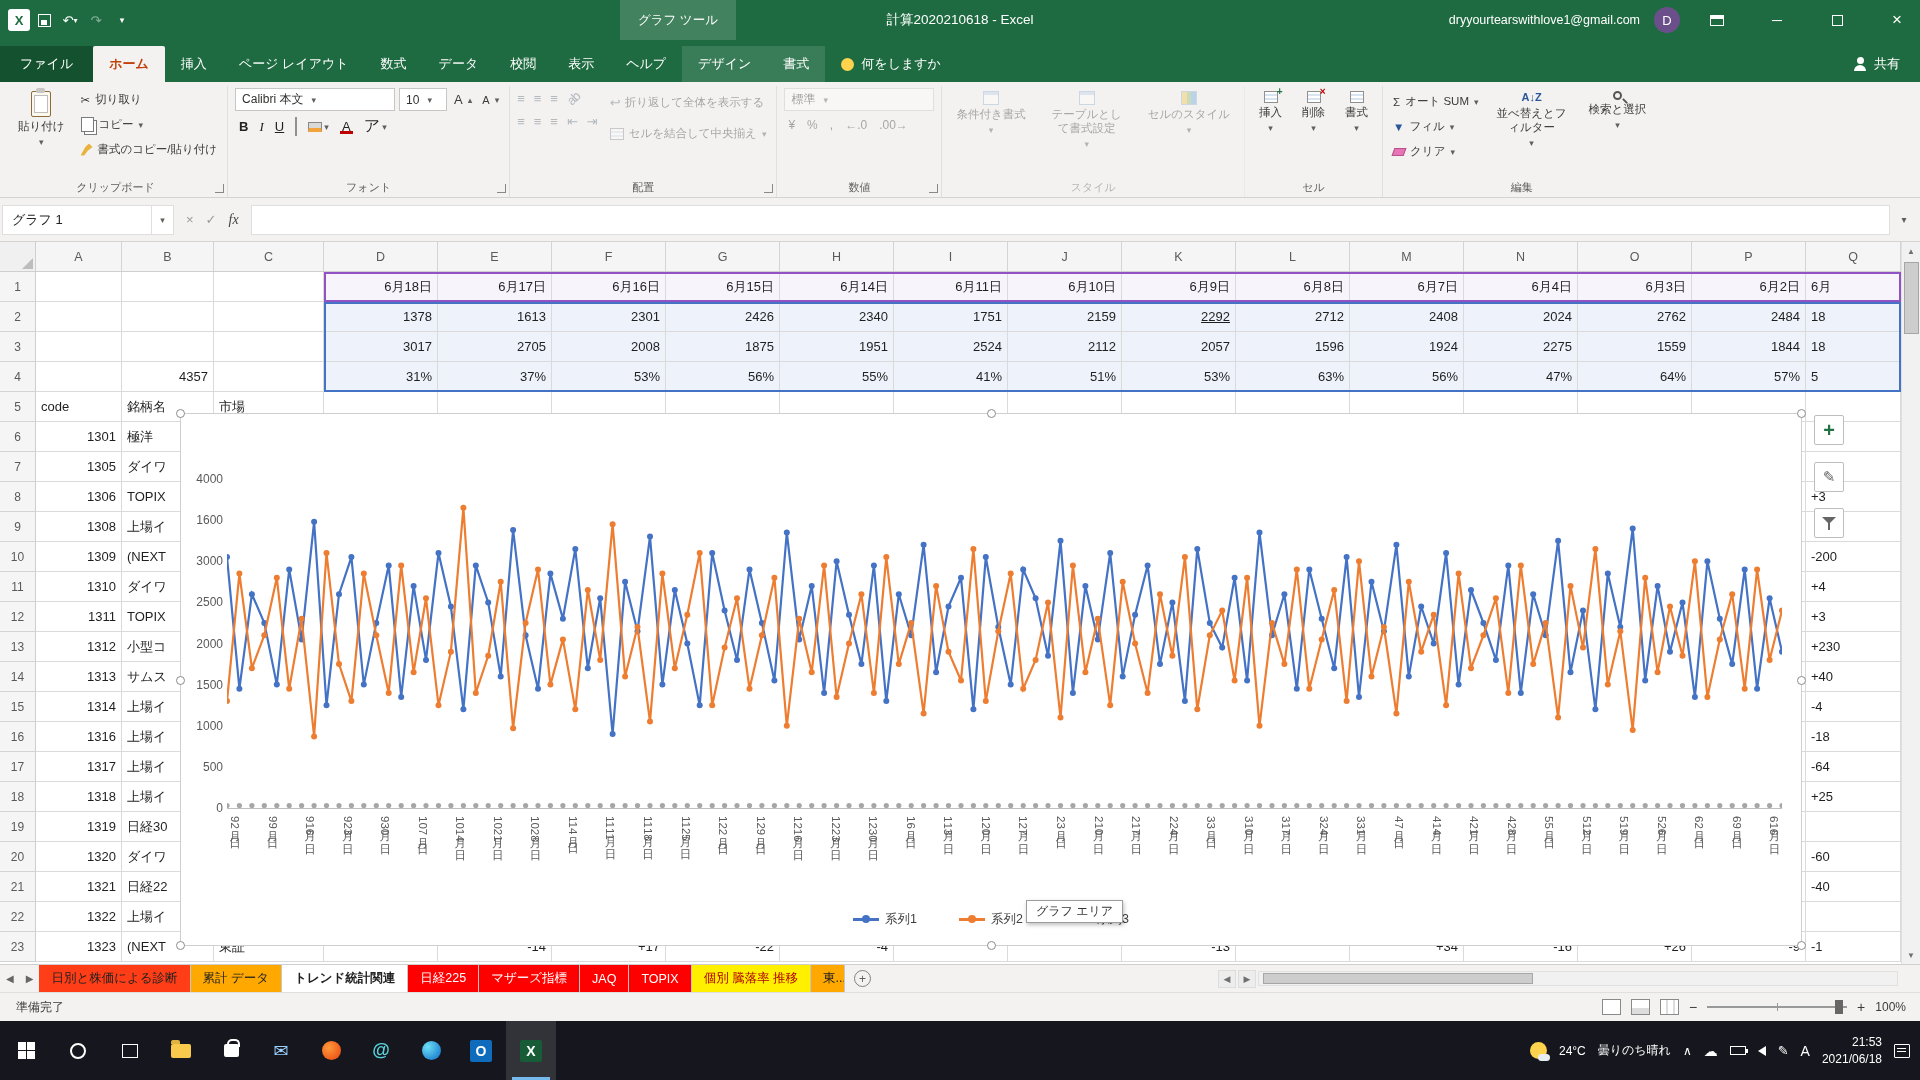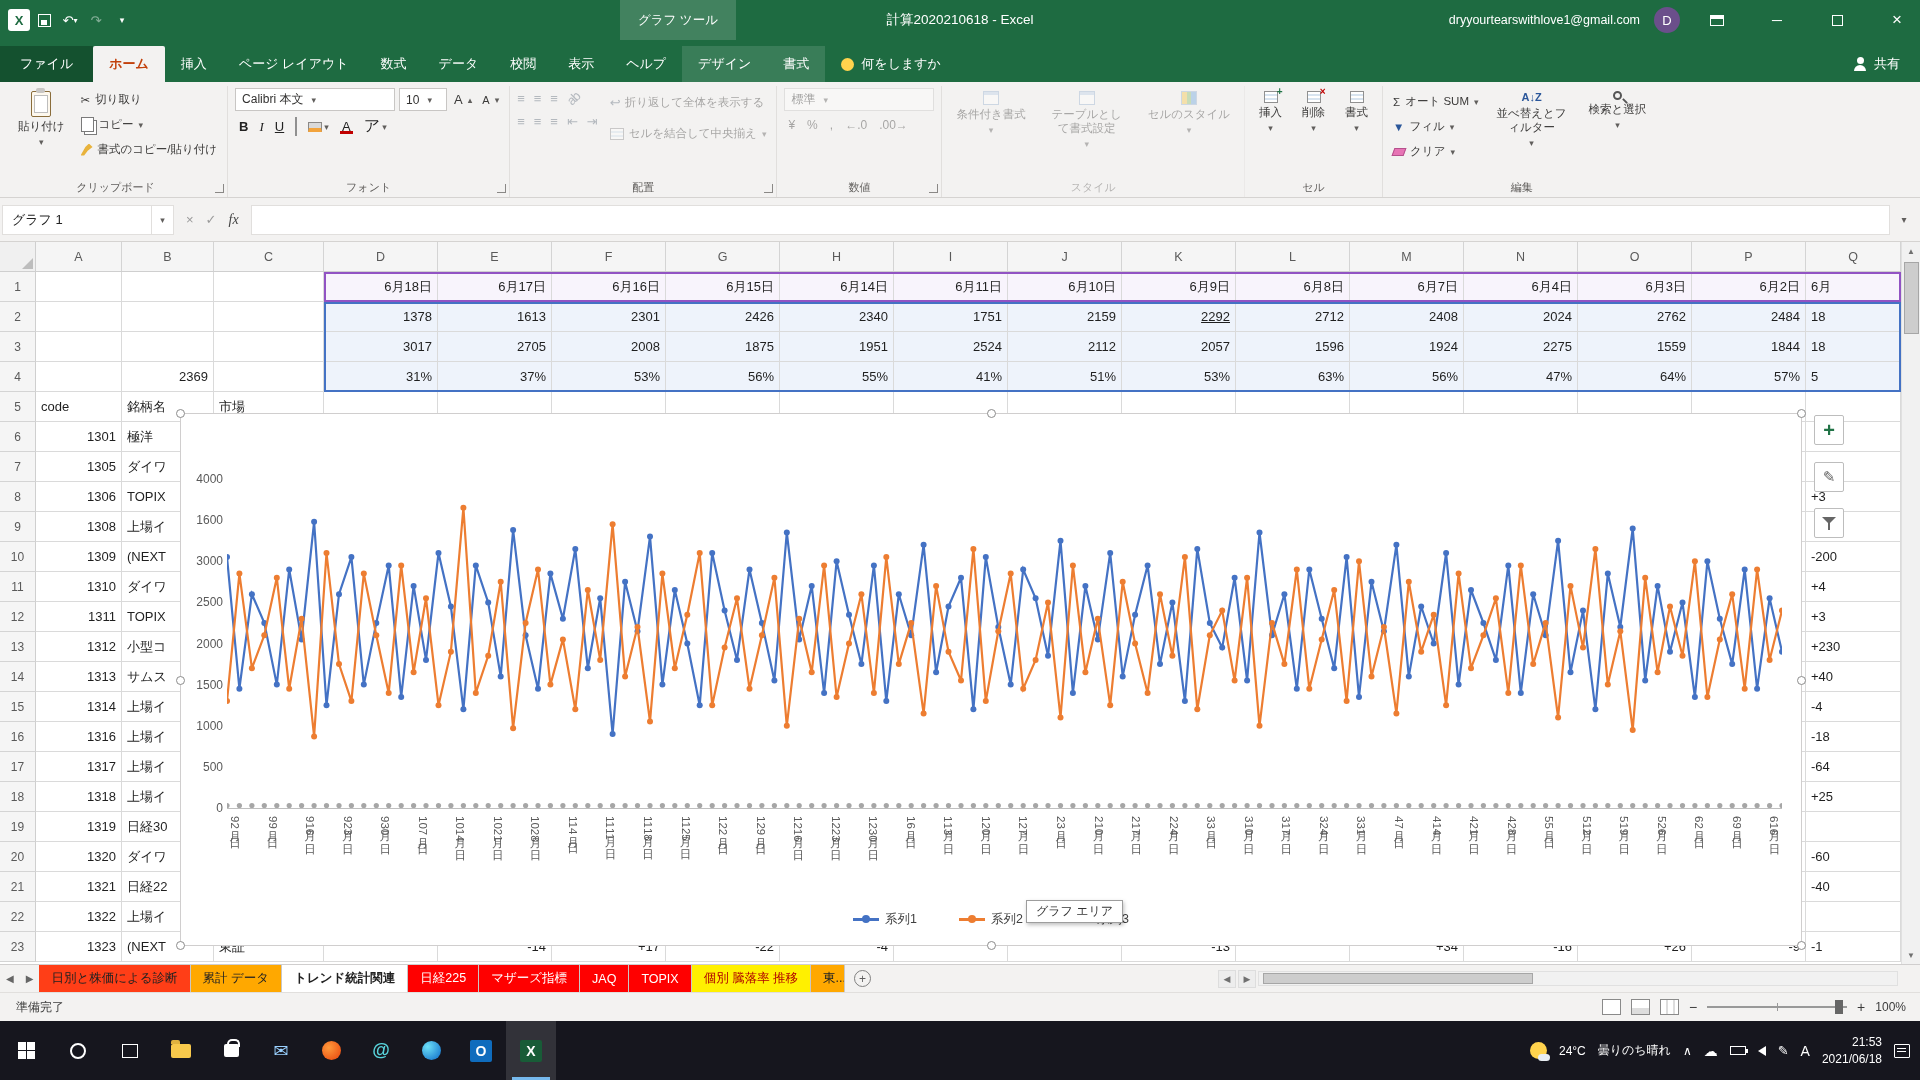--- a/index.html
+++ b/index.html
@@ -508,21 +508,21 @@
         <div class="cell num tint-b" style="width: 114px;">1596</div>
         <div class="cell num tint-b" style="width: 114px;">1924</div>
         <div class="cell num tint-b" style="width: 114px;">2275</div>
         <div class="cell num tint-b" style="width: 114px;">1559</div>
         <div class="cell num tint-b" style="width: 114px;">1844</div>
         <div class="cell num qleft tint-b" style="width: 95px;">18</div>
       </div>
       <div class="grow">
         <div class="rhdr">4</div>
         <div class="cell" style="width: 86px;"></div>
-        <div class="cell num" style="width: 92px;">2369</div>
+        <div class="cell num" style="width: 92px;">4357</div>
         <div class="cell" style="width: 110px;"></div>
         <div class="cell num tint-b" style="width: 114px;">31%</div>
         <div class="cell num tint-b" style="width: 114px;">37%</div>
         <div class="cell num tint-b" style="width: 114px;">53%</div>
         <div class="cell num tint-b" style="width: 114px;">56%</div>
         <div class="cell num tint-b" style="width: 114px;">55%</div>
         <div class="cell num tint-b" style="width: 114px;">41%</div>
         <div class="cell num tint-b" style="width: 114px;">51%</div>
         <div class="cell num tint-b" style="width: 114px;">53%</div>
         <div class="cell num tint-b" style="width: 114px;">63%</div>

